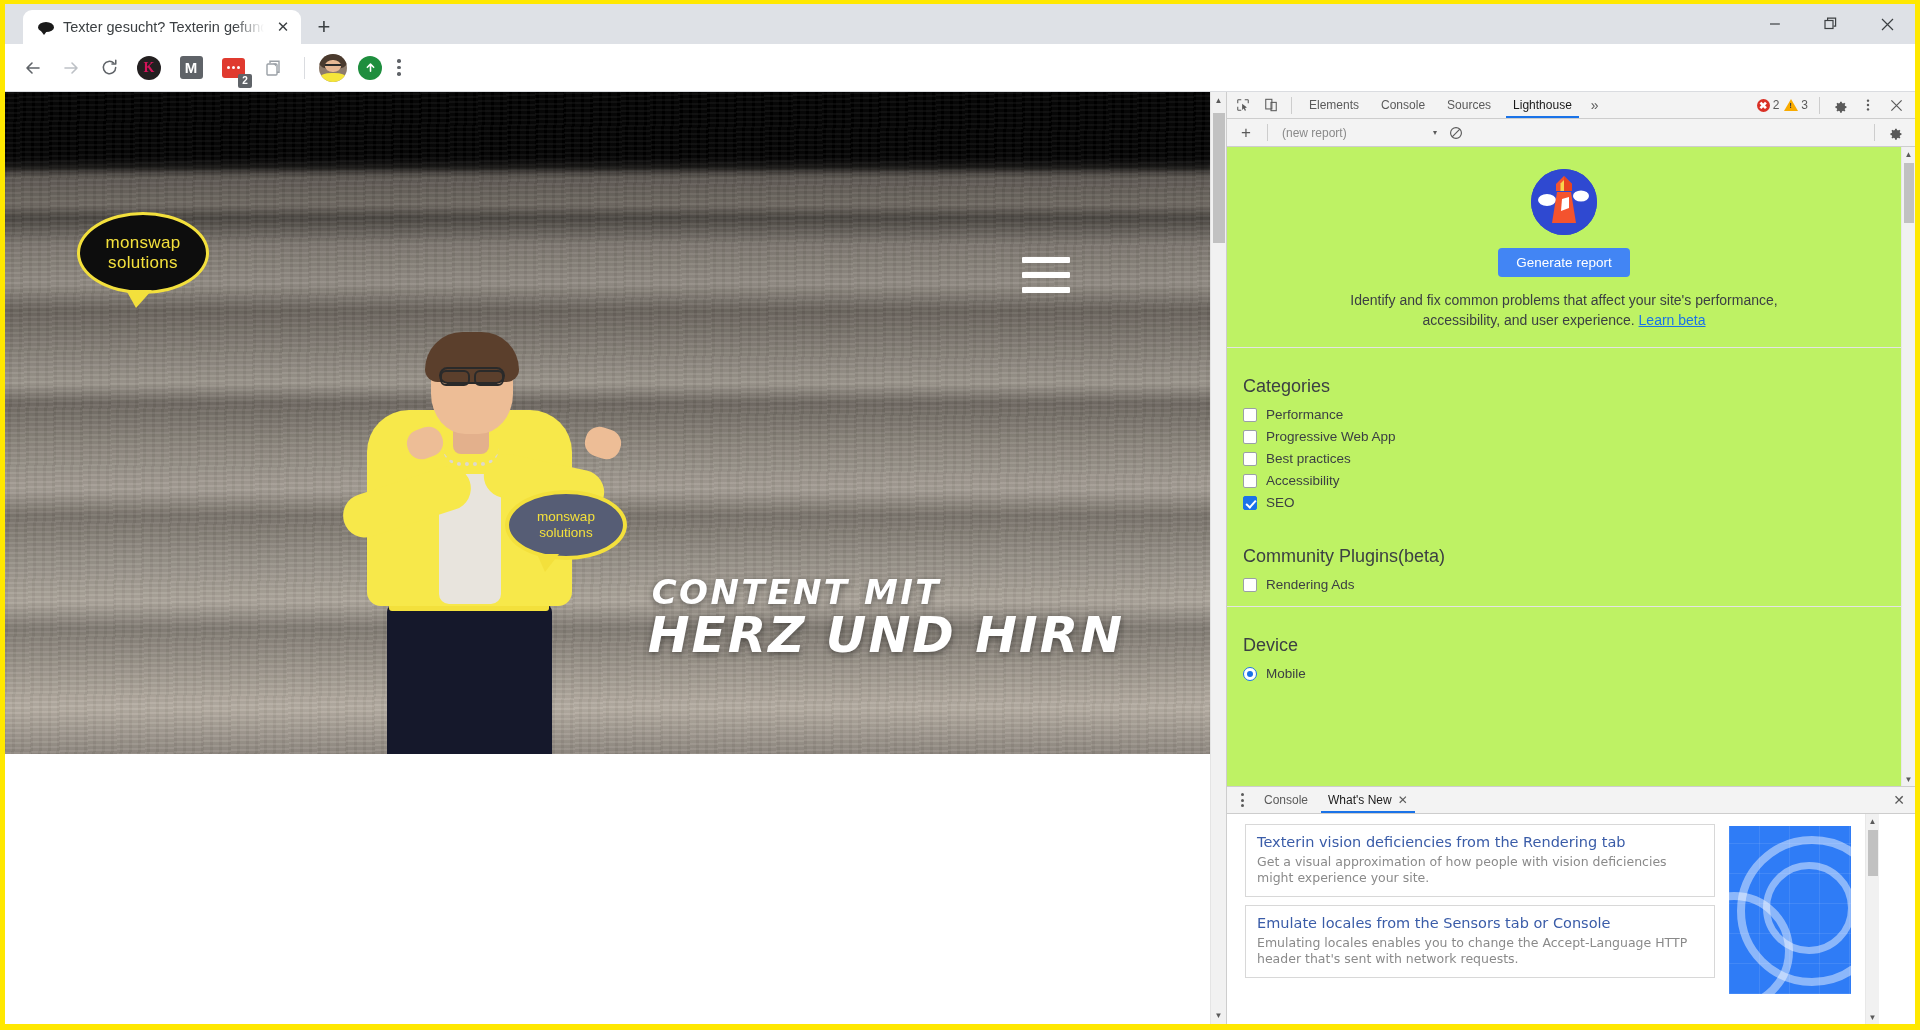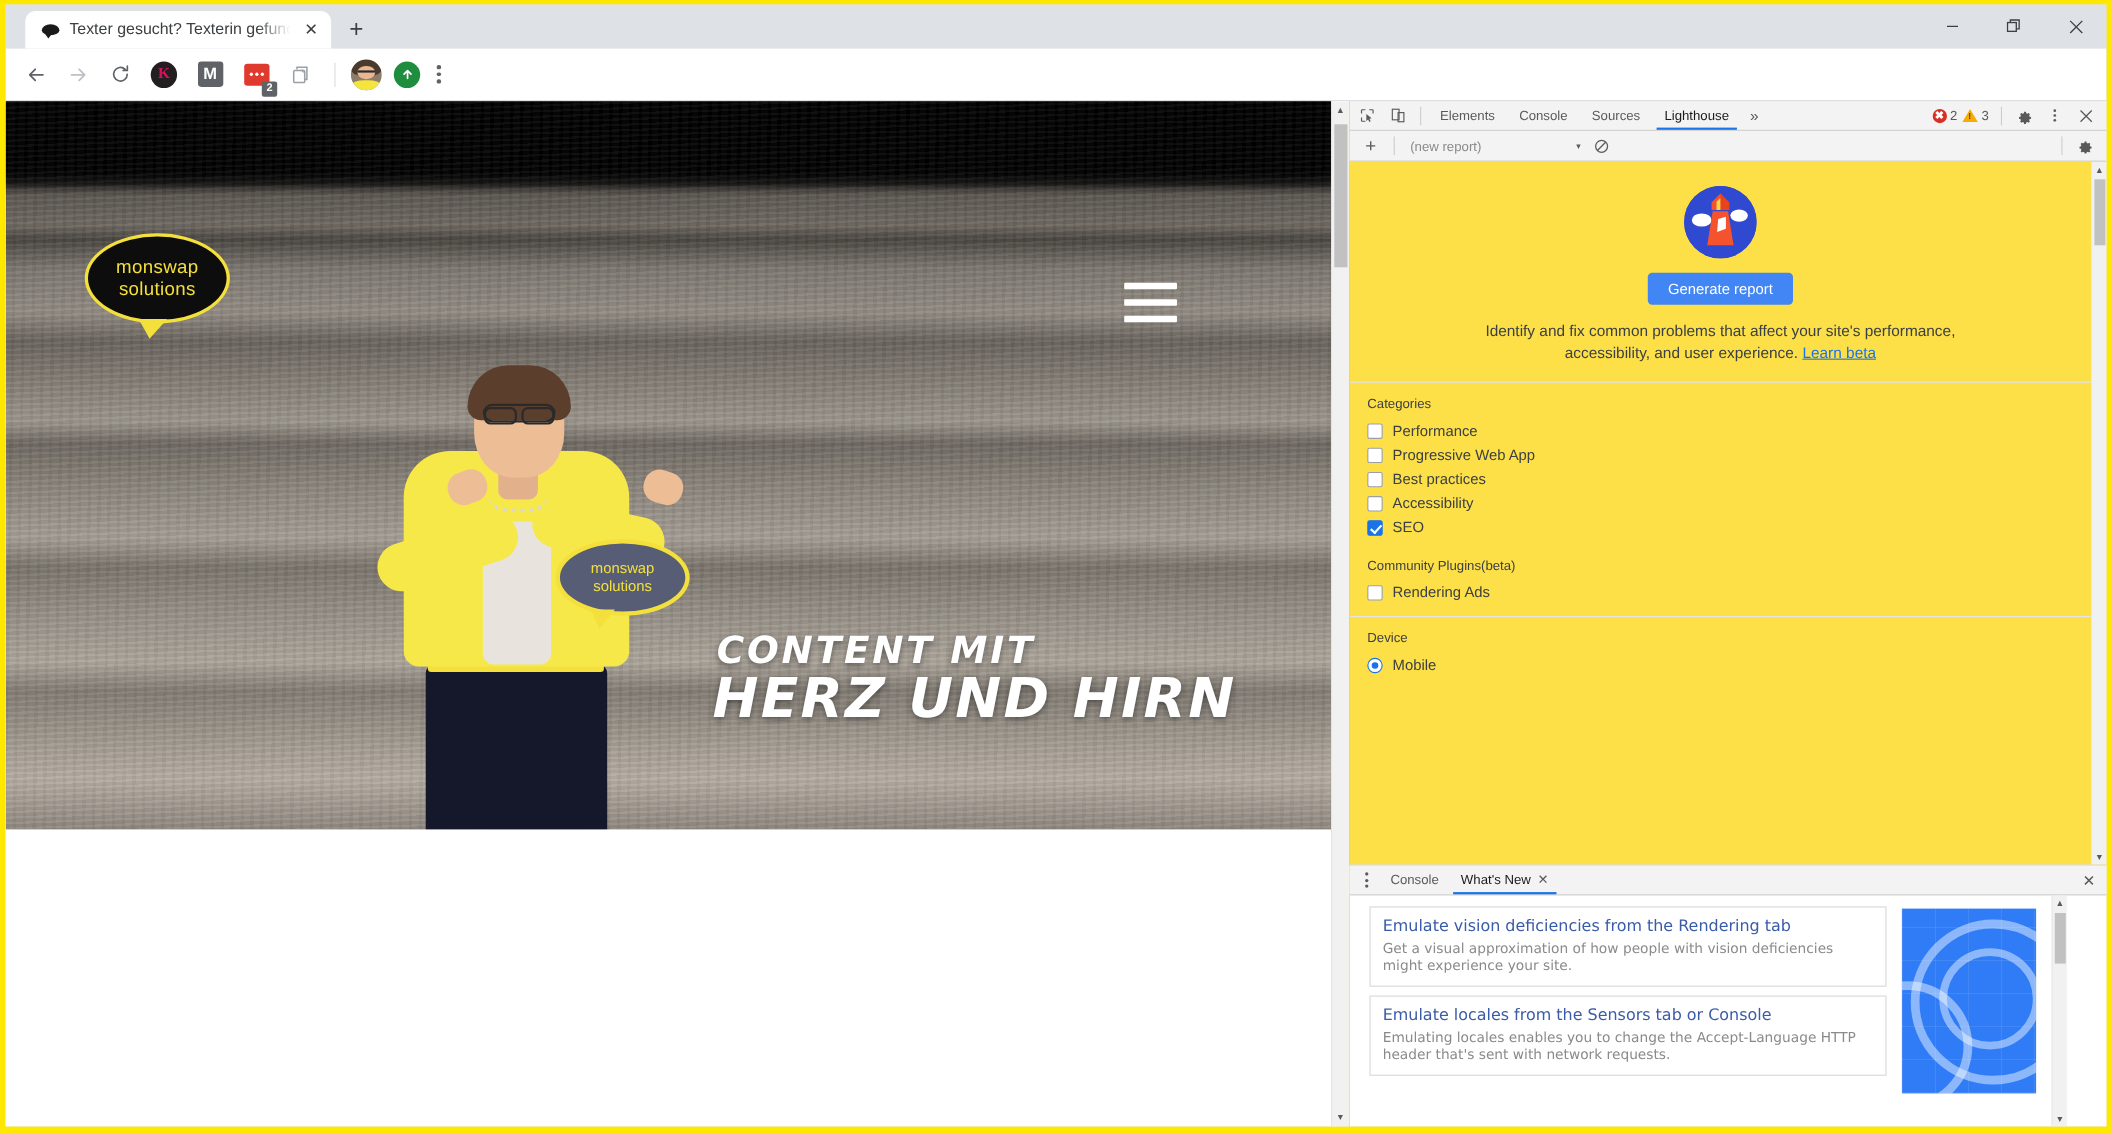--- a/index.html
+++ b/index.html
@@ -257,21 +257,21 @@
     display: flex; flex-direction: column; align-items: center;
   }
   .vs-arrow { height: 17px; width: 16px; display:flex; align-items:center; justify-content:center;
               color:#5a5a5a; font-size: 8px;}
   .vs-thumb { width: 12px; background: #c1c1c1; border-radius: 0; margin-top: 4px; height: 130px;}
   .vs-spacer { flex: 1; }
 
   
   .devtools {
     flex: 1; display: flex; flex-direction: column;
-    background: #fde047; border-left: 1px solid #cdcdcd; min-width: 0;
+    background: #bef264; border-left: 1px solid #cdcdcd; min-width: 0;
   }
   .dt-top {
     height: 27px; background: #f3f3f3; border-bottom: 1px solid #cdcdcd;
     display: flex; align-items: center; padding: 0 2px; flex: none;
   }
   .dt-icon {
     width: 28px; height: 25px; display: flex; align-items: center; justify-content: center;
     color: #5a5a5a; flex: none;
   }
   .dt-sep { width: 1px; height: 17px; background: #cdcdcd; margin: 0 6px; flex:none;}
@@ -316,21 +316,21 @@
     background: #4285f4; color: #fff; border-radius: 4px;
     padding: 7px 18px; font-size: 13.5px;
   }
   .lh-desc {
     margin: 13px auto 0; max-width: 460px; font-size: 14px;
     color: #3c4043; line-height: 1.45; padding: 0 10px;
   }
   .lh-link { color: #1a73e8; text-decoration: underline; }
   .lh-sec { border-top: 1px solid #e4e4e4; padding: 12px 0 10px 16px; }
   .lh-sec.nb { border-top: none; }
-  .lh-h { font-size: 12px; color: #3c4043; margin-bottom: 7px; }
+  .lh-h { font-size: 18px; color: #3c4043; margin-bottom: 7px; margin-top: 16px; }
   .lh-row { display: flex; align-items: center; gap: 9px; padding: 3.5px 0; font-size: 13.5px; color: #3c4043; }
   .cb { width: 14px; height: 14px; border: 1px solid #9aa0a6; border-radius: 2px; flex: none; background:#fff;}
   .cb.on { background: #1a73e8; border-color: #1a73e8; position: relative; }
   .cb.on:after {
     content: ""; position: absolute; left: 4px; top: 1px; width: 4px; height: 8px;
     border: solid #fff; border-width: 0 2px 2px 0; transform: rotate(42deg);
   }
   .rb { width: 14px; height: 14px; border: 1.5px solid #1a73e8; border-radius: 50%; flex: none; position: relative; background:#fff;}
   .rb.on:after { content:""; position:absolute; left:3px; top:3px; width:6px; height:6px; border-radius:50%; background:#1a73e8;}
   .lh-scroll {
@@ -684,21 +684,21 @@
           </div>
           <div class="dr-tab active">
             <span>What's New</span>
             <span class="dr-x">✕</span>
           </div>
           <div class="dr-close">✕</div>
         </div>
         <div class="dr-body">
           <div class="cards">
             <div class="card">
-              <div class="card-t">Emulate vision deficiencies from the Rendering tab</div>
+              <div class="card-t">Texterin vision deficiencies from the Rendering tab</div>
               <div class="card-d">Get a visual approximation of how people with vision deficiencies might experience your site.</div>
             </div>
             <div class="card">
               <div class="card-t">Emulate locales from the Sensors tab or Console</div>
               <div class="card-d">Emulating locales enables you to change the Accept-Language HTTP header that's sent with network requests.</div>
             </div>
           </div>
           <div class="dr-art">
             <i class="c1"></i>
                 <i class="c2"></i>

